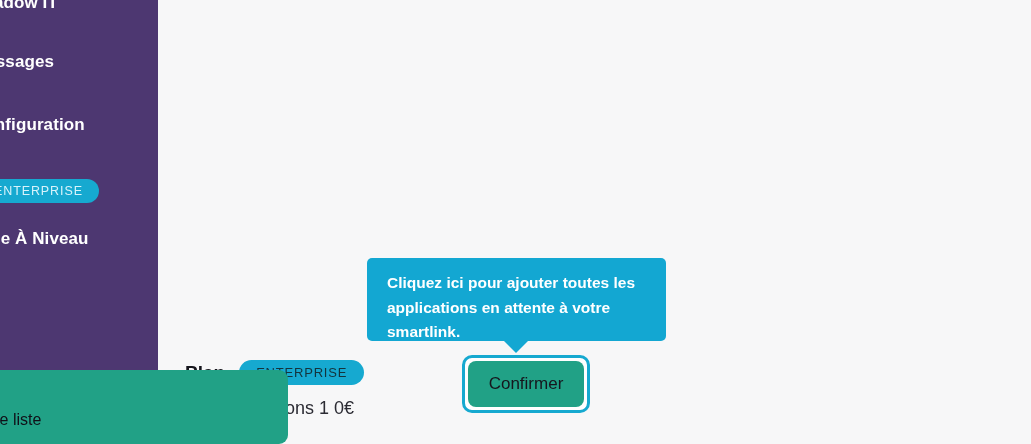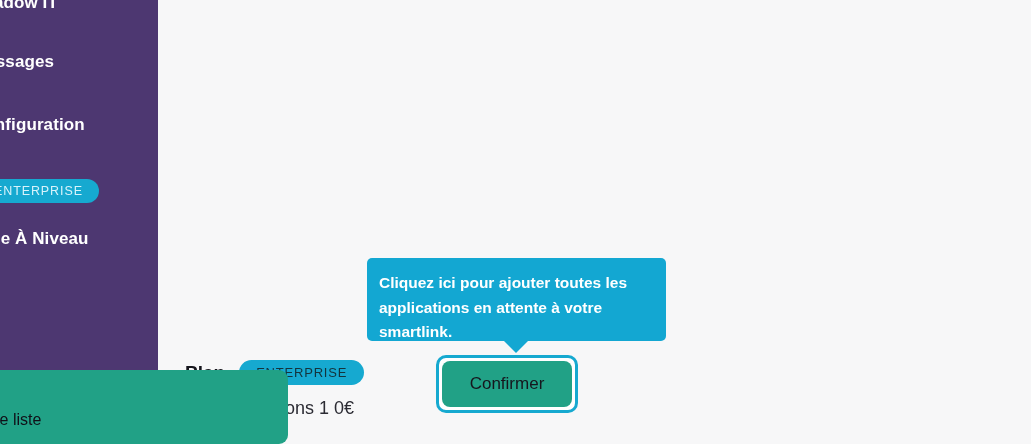--- a/index.html
+++ b/index.html
@@ -97,21 +97,21 @@
   
   #tooltip {
     position: absolute;
     left: 367px;
     top: 258px;
     width: 299px;
     height: 83px;
     background: #13a7d2;
     border-radius: 5px;
     box-sizing: border-box;
-    padding: 13px 16px 0 12px;
+    padding: 13px 16px 0 20px;
   }
   #tooltip-text {
     color: #ffffff;
     font-weight: bold;
     font-size: 15.5px;
     line-height: 24.5px;
   }
   #tooltip-arrow {
     position: absolute;
     left: 503px;
@@ -119,23 +119,23 @@
     width: 0;
     height: 0;
     border-left: 13px solid transparent;
     border-right: 13px solid transparent;
     border-top: 13px solid #13a7d2;
   }
 
   
   #confirm-wrap {
     position: absolute;
-    left: 436px;
+    left: 462px;
     top: 355px;
-    width: 142px;
+    width: 128px;
     height: 58px;
     border: 3px solid #16a9d0;
     border-radius: 10px;
     background: #ffffff;
     box-sizing: border-box;
     padding: 3px;
   }
   #confirm-button {
     width: 100%;
     height: 100%;

